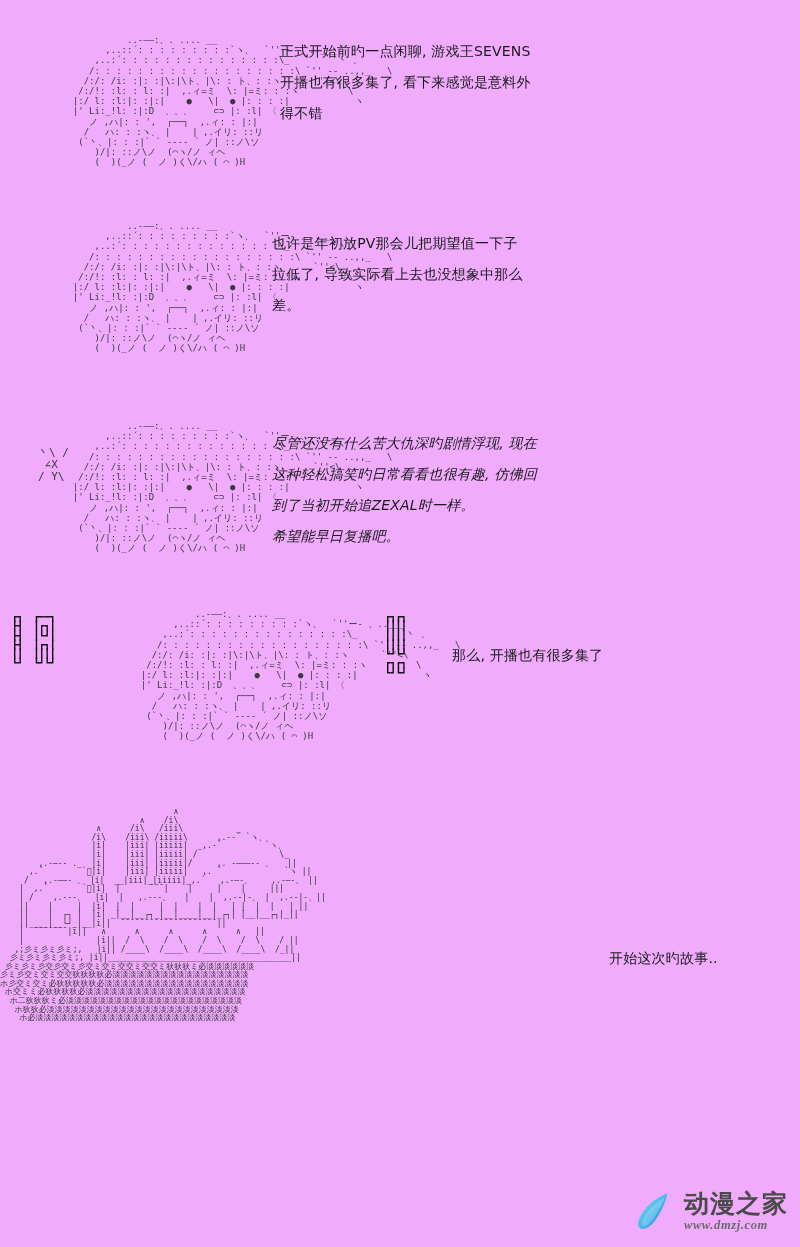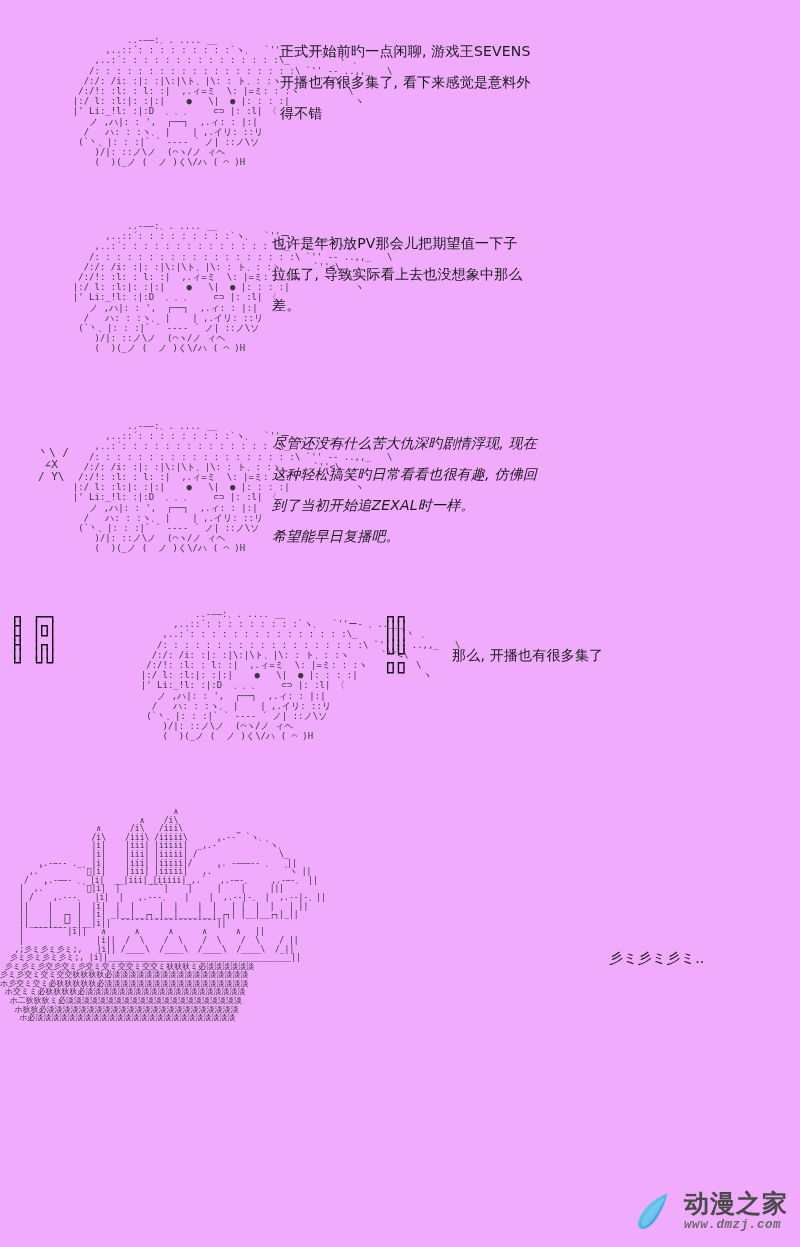--- a/index.html
+++ b/index.html
@@ -114,21 +114,21 @@
   .wm-cn {
     font-size: 25px;
     color: #4a4a4a;
     font-family: "DejaVu Sans", "Liberation Sans", sans-serif;
     font-weight: bold;
     letter-spacing: 1px;
   }
   .wm-url {
     font-size: 12.5px;
     color: #6a6a6a;
-    font-family: Liberation Mono, monospace;
+    font-family: Liberation Serif, serif;
     font-weight: bold;
     font-style: italic;
     letter-spacing: 0.6px;
     margin-top: 3px;
   }
 </style>
 </head>
 <body>
 
 <div class="page">
@@ -242,21 +242,21 @@
    ,;彡ミ彡ミ彡ミ;,   |i|| /____\  /____\  /____\  /____\  /_||
   彡ミ彡ミ彡ミ彡ミ;, |i||______________________________________||
  彡ミ彡ミ彡交彡交ミ彡交ミ交ミ交交ミ交交ミ狄狄狄ミ必淡淡淡淡淡淡
 彡ミ彡交ミ交ミ交交狄狄狄狄必淡淡淡淡淡淡淡淡淡淡淡淡淡淡淡淡淡
 ホ彡交ミ交ミ必狄狄狄狄狄必淡淡淡淡淡淡淡淡淡淡淡淡淡淡淡淡淡淡
  ホ交ミミ必狄狄狄狄必淡淡淡淡淡淡淡淡淡淡淡淡淡淡淡淡淡淡淡淡
   ホ二狄狄狄ミ必淡淡淡淡淡淡淡淡淡淡淡淡淡淡淡淡淡淡淡淡淡淡
    ホ狄狄必淡淡淡淡淡淡淡淡淡淡淡淡淡淡淡淡淡淡淡淡淡淡淡淡
     ホ必淡淡淡淡淡淡淡淡淡淡淡淡淡淡淡淡淡淡淡淡淡淡淡淡淡</pre>
 
-  <div class="text-block text-5">彡ミ彡ミ彡ミ..</div>
+  <div class="text-block text-5">开始这次旳故事..</div>
 
   <div class="watermark">
     <svg class="wm-logo" viewBox="0 0 64 64">
       <defs>
         <linearGradient id="wg" x1="0" y1="0" x2="1" y2="1">
           <stop offset="0%" stop-color="#8fe0f5"></stop>
           <stop offset="55%" stop-color="#45b6e8"></stop>
           <stop offset="100%" stop-color="#1f63c4"></stop>
         </linearGradient>
       </defs>

